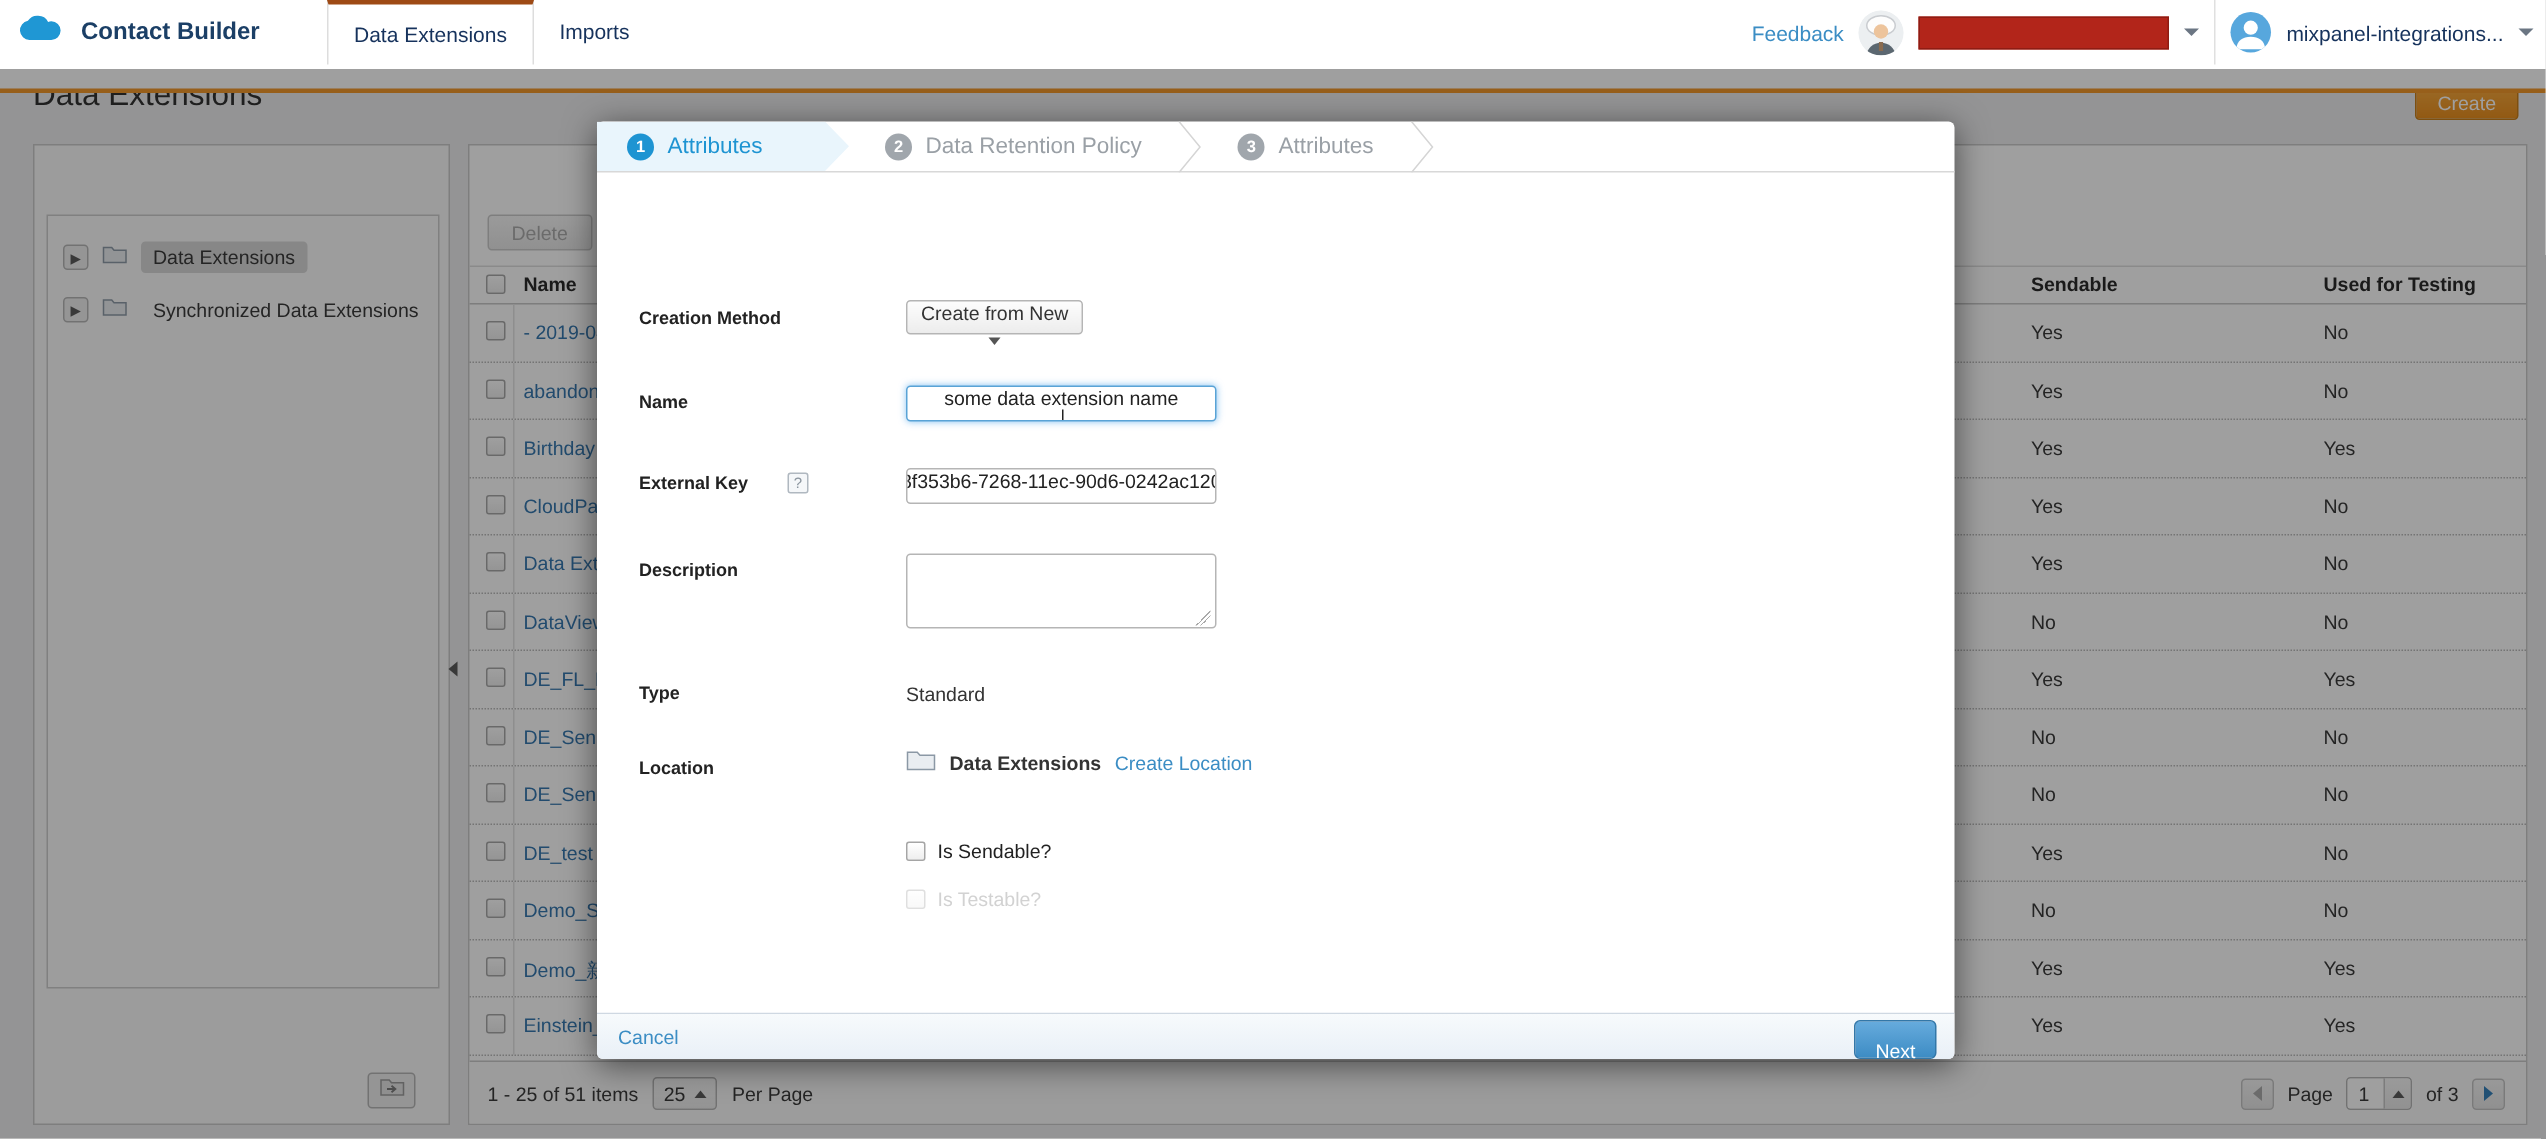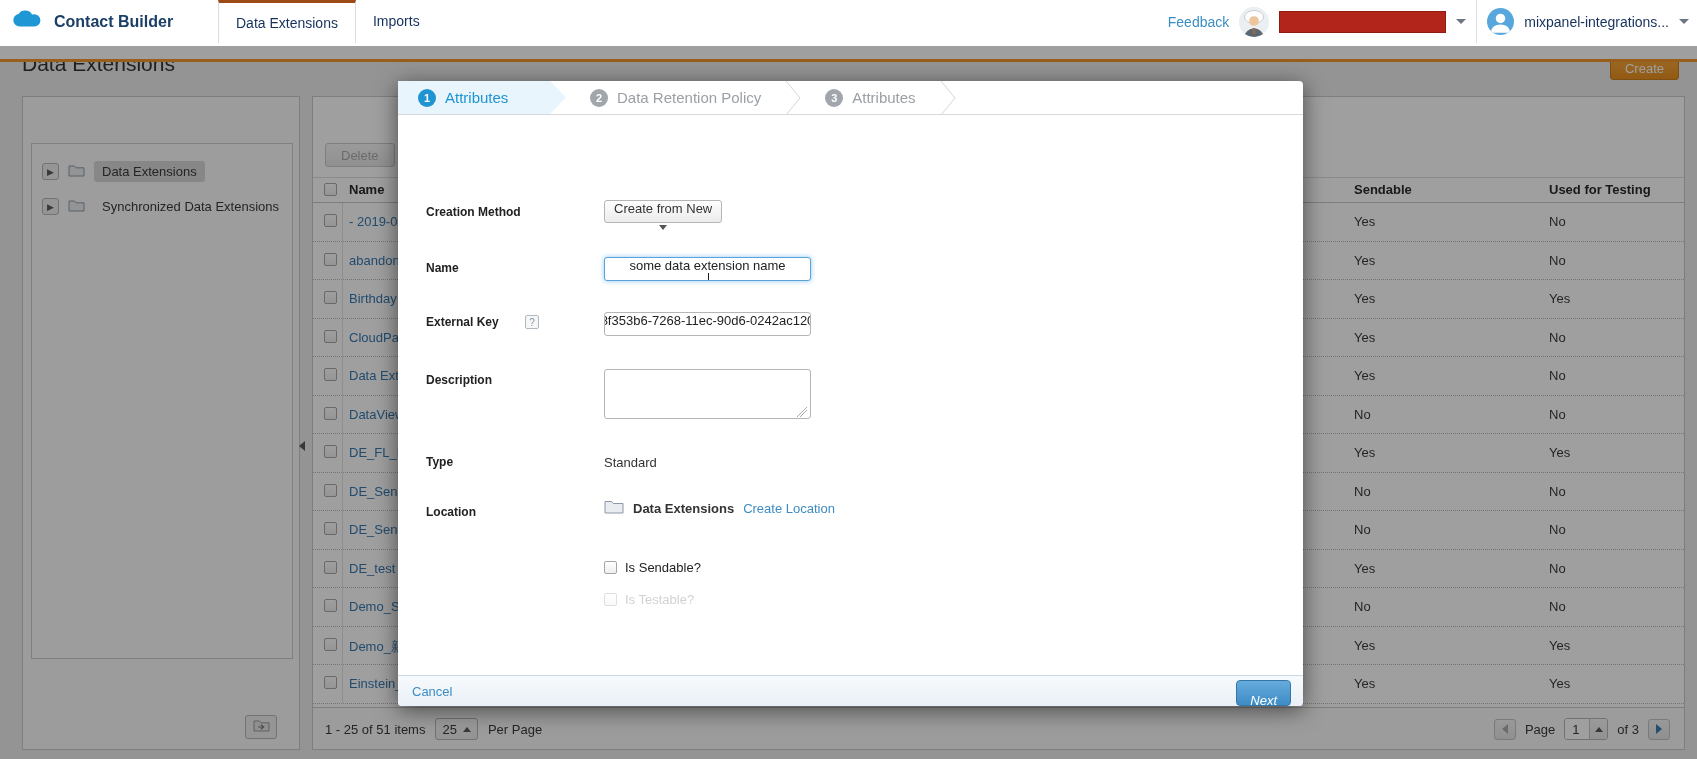--- a/index.html
+++ b/index.html
@@ -155,21 +155,21 @@
   .chk-row .lab { font-size:13px; color:#222; }
   .chk-row.disabled .cb { opacity:0.35; }
   .chk-row.disabled .lab { color:#d2d2d2; }
   .m-footer { position:absolute; left:0; bottom:0; width:100%; height:31px;
               background:linear-gradient(#f7fafc,#e9f0f7); border-top:1px solid #cfd8e2;
               border-radius:0 0 4px 4px; }
   .cancel-link { position:absolute; left:14px; top:0; line-height:31px; font-size:13px;
                  color:#3b8dc4; cursor:pointer; }
   .next-btn { position:absolute; right:12px; top:4px; height:23px; padding:12px 13px; font-size:13px;
               color:#fff; background:linear-gradient(#66abdd,#3d8cc4); border:1px solid #3377a8;
-              border-radius:4px; cursor:pointer;font-style:italic; }
+              border-radius:4px; cursor:pointer; }
 </style>
 </head>
 <body>
 
 <div class="topnav">
   <div class="brand">
     <span>
       <svg width="34" height="23" viewBox="0 0 34 23">
           <path d="M13.5 2.5a7.4 7.4 0 0 1 6.6 4.1 5.6 5.6 0 0 1 2.1-.4 6.2 6.2 0 0 1 6.2 6.2 6.2 6.2 0 0 1-6.2 6.2H7.6A6.4 6.4 0 0 1 6.6 5.9 7.4 7.4 0 0 1 13.5 2.5z" fill="#1f97d4"></path>
         </svg>

